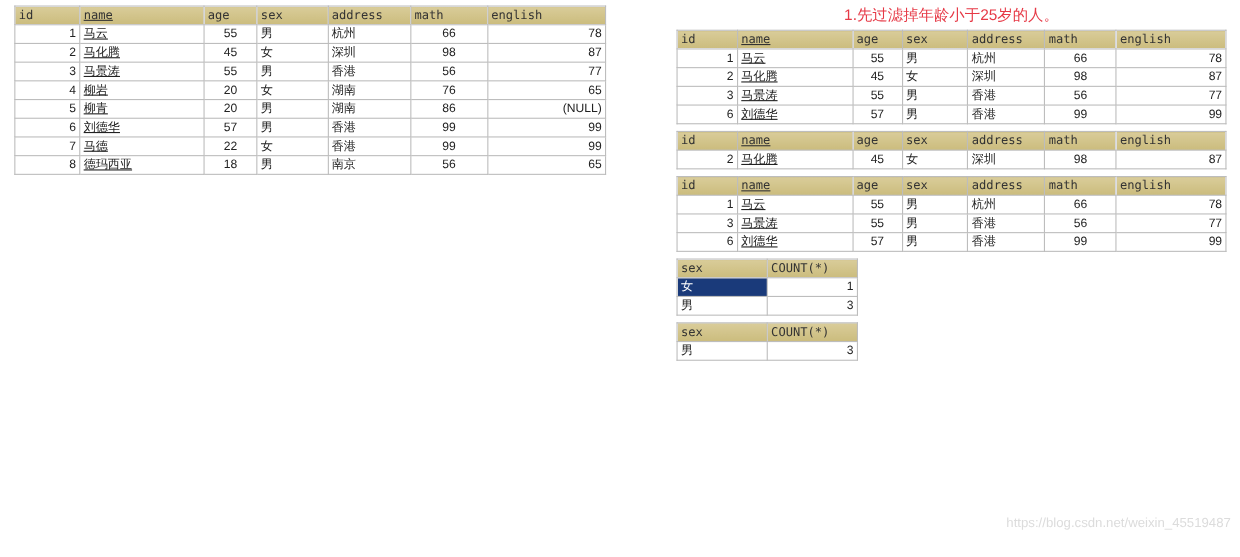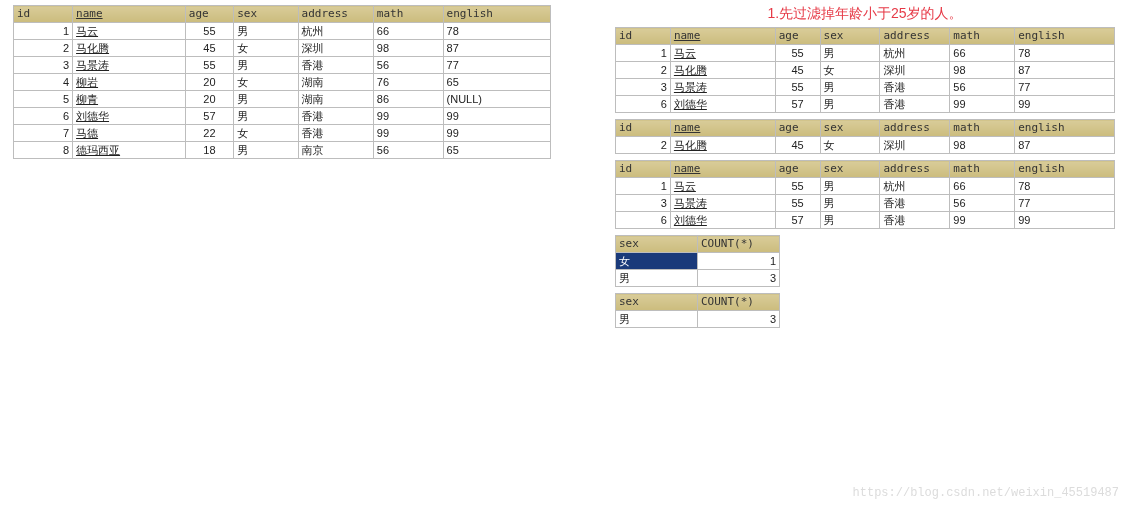--- a/index.html
+++ b/index.html
@@ -20,29 +20,29 @@
     th {
       background: linear-gradient(#d9cc99, #cbbc7d);
       color: #333;
       text-align: left;
       font-weight: normal;
       font-family: monospace;
     }
     td { background: #fff; color: #222; }
     .col-id { text-align: right; }
     .col-age { text-align: center; }
-    .col-math { text-align: left; }
-    .col-english { }
+    .col-math { text-align: center; }
+    .col-english { text-align: right; }
     .count-table { width: 165px; }
     .count-table th, .count-table td { width: 82px; }
     .count-table .col-count { text-align: right; }
     .highlight td.first { background: #1a3a7a; color: #fff; }
     .watermark {
-      position: absolute; right: 8px; bottom: 6px;
-      color: #dcdcdc; font-size: 12px; font-family: Liberation Mono, monospace;
+      position: absolute; right: 8px; bottom: 24px;
+      color: #dcdcdc; font-size: 12px; font-family: Liberation Sans, sans-serif;
     }
     .main7 th:nth-child(1), .main7 td:nth-child(1) { width: 11%; margin-top: 20px; }
     .main7 th:nth-child(2), .main7 td:nth-child(2) { width: 21%; text-decoration: underline; }
     .main7 th:nth-child(3), .main7 td:nth-child(3) { width: 9%; }
     .main7 th:nth-child(4), .main7 td:nth-child(4) { width: 12%; }
     .main7 th:nth-child(5), .main7 td:nth-child(5) { width: 14%; }
     .main7 th:nth-child(6), .main7 td:nth-child(6) { width: 13%; }
     .main7 th:nth-child(7), .main7 td:nth-child(7) { width: 20%; margin-left: 41px; }
   </style>
 </head>

